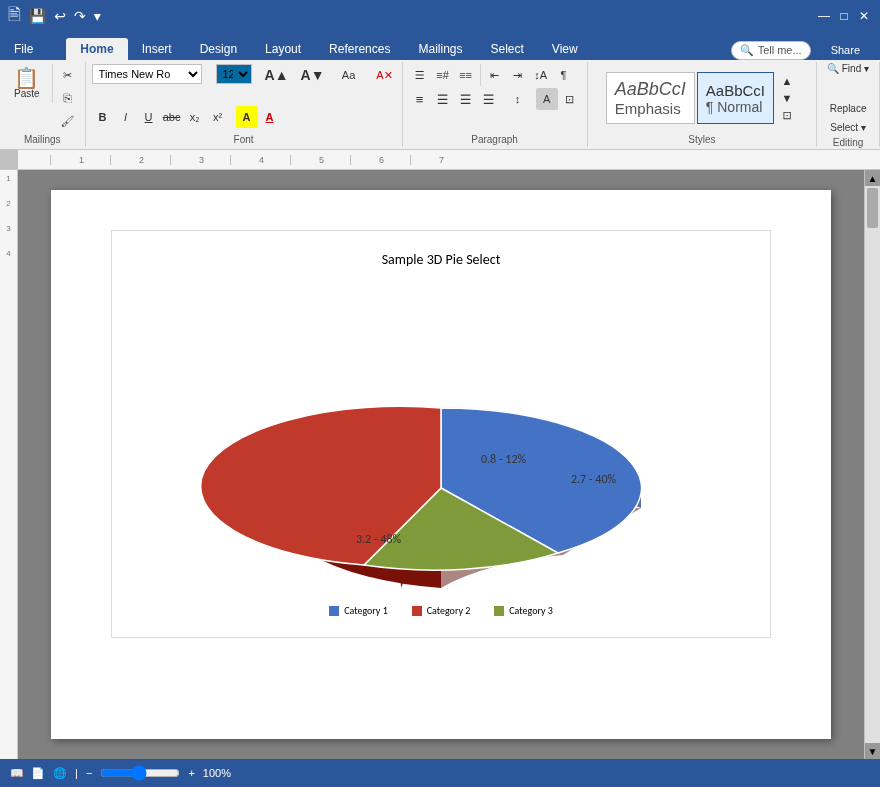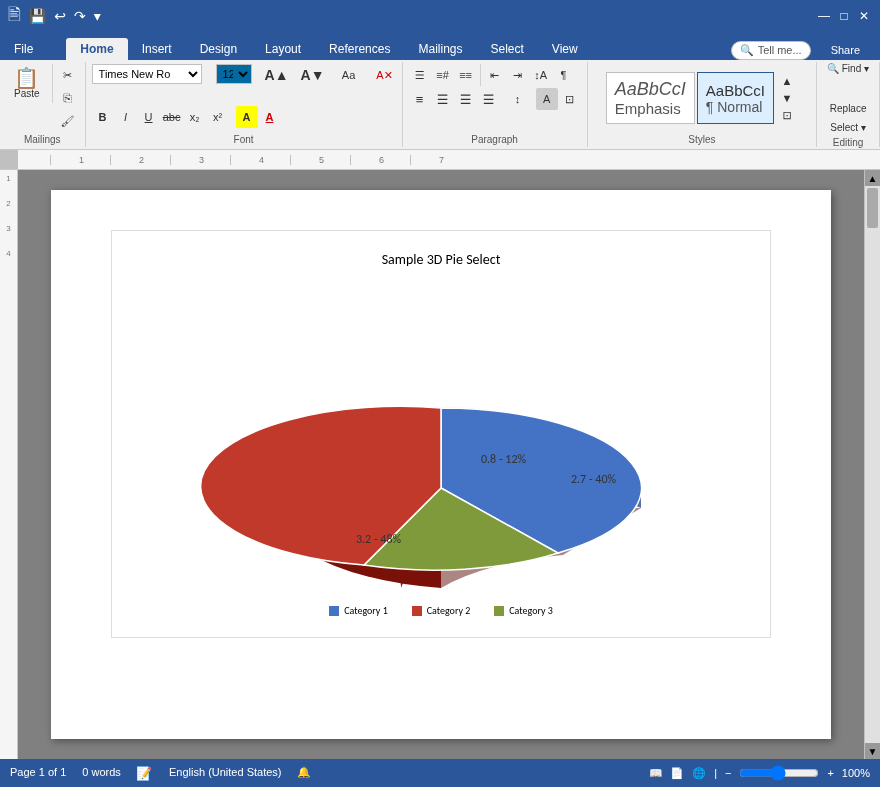--- a/index.html
+++ b/index.html
@@ -492,27 +492,20 @@
   <div style="width:16px; background:#f0f0f0; border-left:1px solid #c0c0c0; display:flex; flex-direction:column;">
     <div style="background:#999; height:16px; display:flex; align-items:center; justify-content:center; cursor:pointer; font-size:10px;">▲</div>
     <div style="flex:1; background:#e0e0e0;">
       <div style="background:#aaa; height:40px; margin:2px; border-radius:2px;"></div>
     </div>
     <div style="background:#999; height:16px; display:flex; align-items:center; justify-content:center; cursor:pointer; font-size:10px;">▼</div>
   </div>
 </div>
 
 <div class="status-bar">
-  <div class="status-left">
-    <span>Page 1 of 1</span>
-    <span>0 words</span>
-    <span style="font-size:13px;">📝</span>
-    <span>English (United States)</span>
-    <span>🔔</span>
-  </div>
   <div class="status-right">
     <span style="cursor:pointer;">📖</span>
     <span style="cursor:pointer;">📄</span>
     <span style="cursor:pointer;">🌐</span>
     <span>|</span>
     <span style="cursor:pointer;">−</span>
     <input type="range" min="10" max="200" value="100" class="zoom-slider" style="width: 80px;">
     <span style="cursor:pointer;">+</span>
     <span>100%</span>
   </div>

